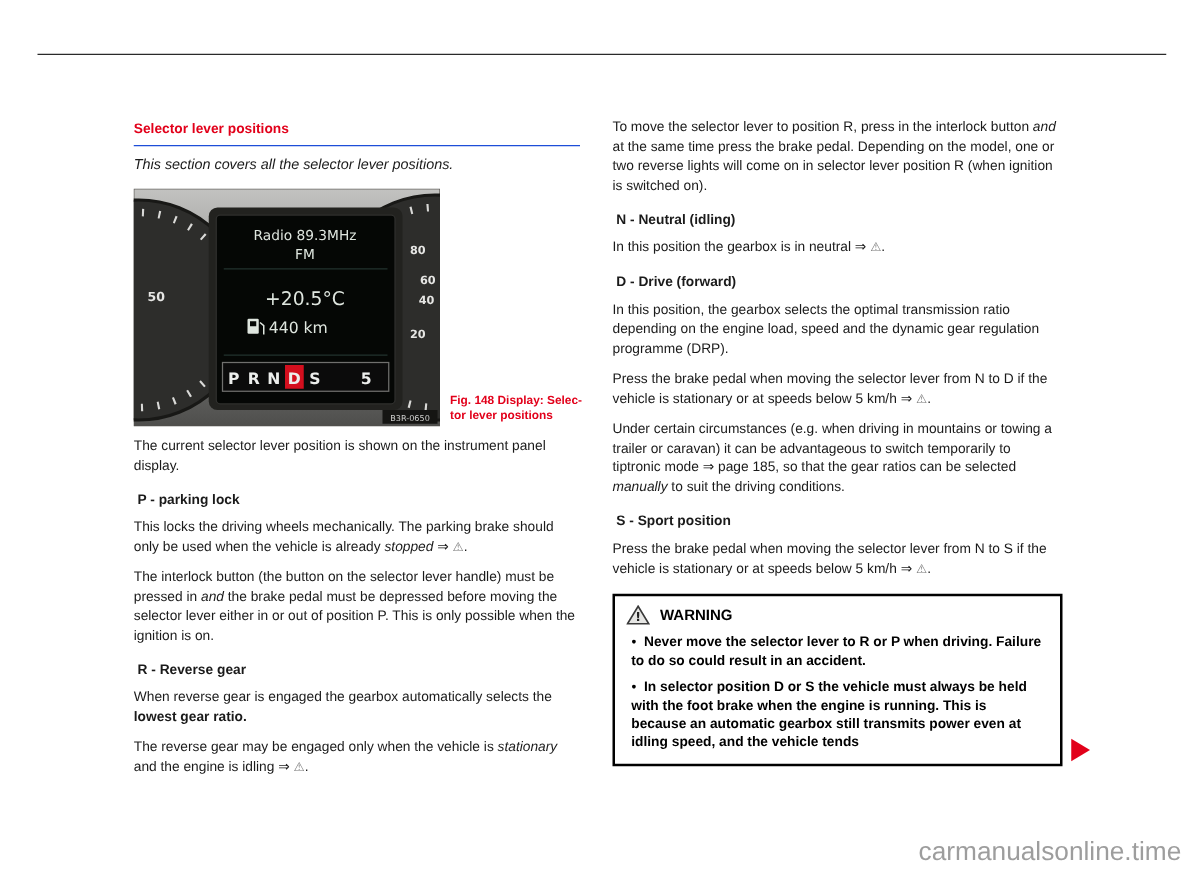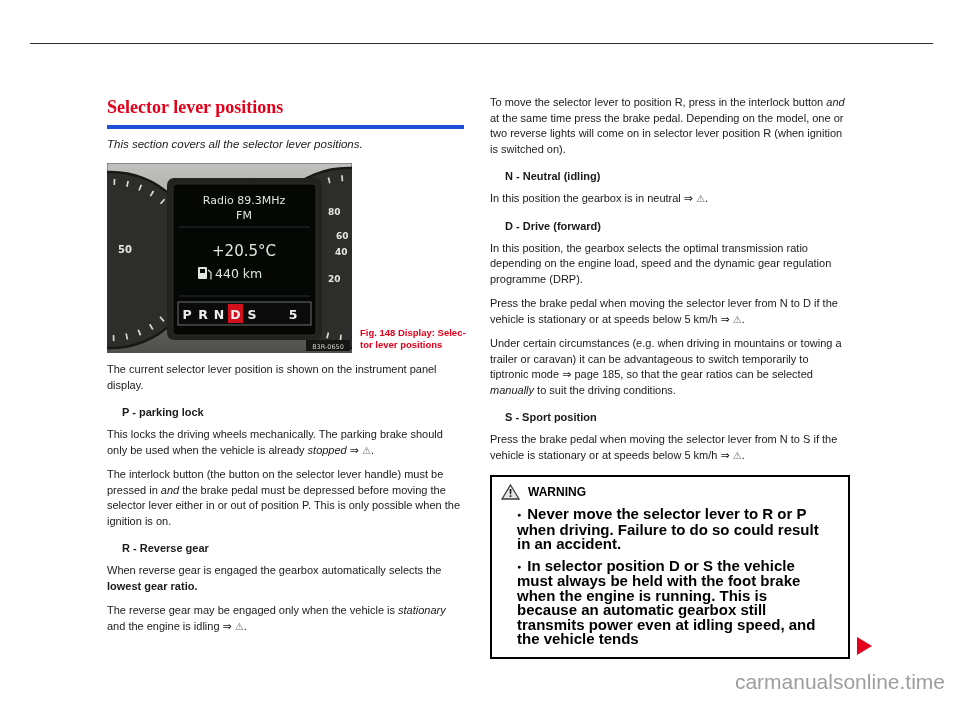--- a/index.html
+++ b/index.html
@@ -8,44 +8,44 @@
 
   .page-header{position:absolute;left:30px;top:30px;width:903px;}
   .header-row{display:flex;align-items:flex-start;}
   .page-num{background:#e2001a;color:#fff;font-weight:bold;font-size:12px;line-height:18px;width:49px;height:18px;text-align:center;}
   .section-name{font-size:12px;line-height:18px;margin-left:10px;color:#000;}
   .header-rule{margin-top:13px;height:1px;background:#2a2a2a;}
 
   .left-col{position:absolute;left:107px;top:97px;width:357px;}
   .right-col{position:absolute;left:490px;top:95px;width:360px;}
 
-  .heading{color:#e2001a;font-size:18px;font-weight:bold;margin:0;padding-bottom:7px;border-bottom:4px solid #1d4ed8;font-family:Liberation Serif, serif;}
+  .heading{color:#e2001a;font-size:11px;font-weight:bold;margin:0;padding-bottom:7px;border-bottom:1px solid #1d4ed8;}
   .intro{font-style:italic;font-size:11.5px;margin:9px 0 0;}
 
   .figure-wrap{position:relative;width:357px;height:190px;margin-top:13px;}
   .figure-svg{display:block;}
   .figure-svg text{font-family:"DejaVu Sans",sans-serif;}
   .gauge-num{fill:#e6e6e4;font-weight:bold;}
   .disp{fill:#dfe6df;}
   .gear-letter{fill:#eceeec;font-weight:bold;}
   .figure-caption{position:absolute;left:253px;bottom:2px;width:106px;color:#e2001a;font-weight:bold;font-size:9.5px;line-height:12px;margin-top:31px;}
   .figure-caption span{display:block;}
 
   p.body{font-size:11px;line-height:15.5px;margin:9px 0 0;}
-  p.subhead{font-size:11px;font-weight:bold;margin:13px 15px 0;}
+  p.subhead{font-size:11px;font-weight:bold;margin:13px 3px 0;}
   .right-col p.body:first-child{margin-top:0;}
 
   .b{font-weight:bold;}
   .i{font-style:italic;}
   .sym-warn{font-family:"DejaVu Sans",sans-serif;font-size:10px;color:#777;}
 
   .warning-box{position:relative;margin-top:12px;border:2px solid #000;padding:7px 9px 10px;}
   .warning-header{display:flex;align-items:center;font-weight:bold;font-size:12px;color:#000;}
   .warning-icon{margin-right:8px;flex:0 0 auto;}
-  .warning-bullet{font-size:15px;line-height:14.5px;margin:7px 16px 0;font-weight:bold;color:#000;}
+  .warning-bullet{font-size:11px;line-height:14.5px;margin:7px 4px 0;font-weight:bold;color:#000;}
   .warning-bullet::before{content:"●";font-size:7px;vertical-align:2px;margin-right:6px;}
   .continues-arrow{position:absolute;right:-24px;bottom:2px;width:0;height:0;
     border-top:9px solid transparent;border-bottom:9px solid transparent;border-left:15px solid #e2001a;}
 
   .watermark{position:absolute;right:15px;bottom:7px;font-size:21px;color:#9d9d9d;}
 </style>
 </head>
 <body>
 
 <div class="page">

